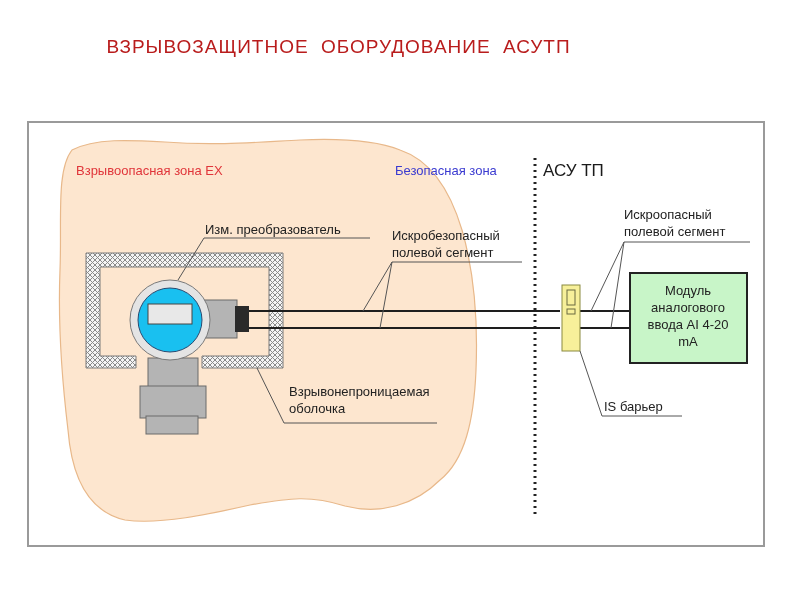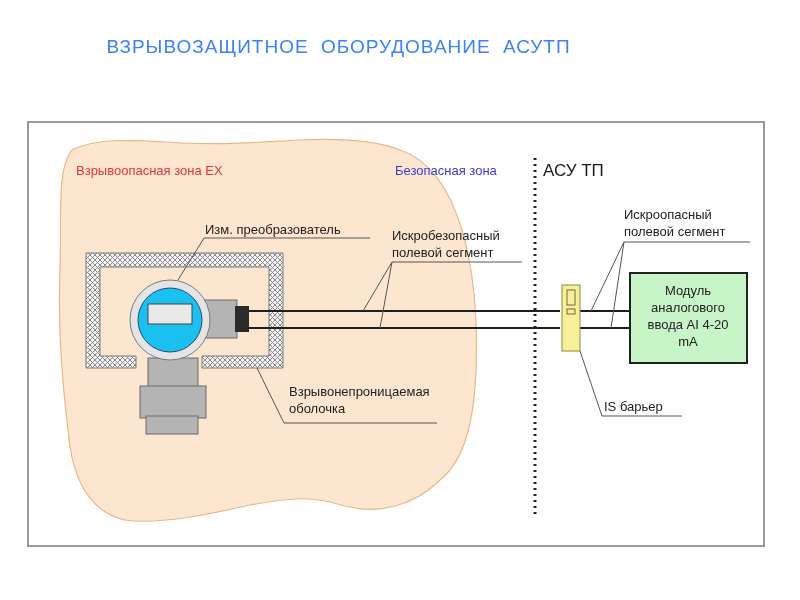--- a/index.html
+++ b/index.html
@@ -1,19 +1,19 @@
 <!DOCTYPE html>
 <html><head>
   <meta charset="utf-8">
   <style>
     html, body { margin: 0; padding: 0; background: #ffffff; }
     body { width: 800px; height: 600px; position: relative; overflow: hidden;
            font-family: "Liberation Sans", sans-serif; }
     .title { position: absolute; left: 0; top: 36px; width: 677px; text-align: center;
-             font-size: 19px; letter-spacing: 1px; color: #3b82f6; word-spacing: 6px; }
+             font-size: 19px; letter-spacing: 1px; color: #b91c1c; word-spacing: 6px; }
     svg { position: absolute; left: 0; top: 0; }
     svg text { font-family: "Liberation Sans", sans-serif; }
   </style>
 </head>
 <body>
 
 <div class="title">ВЗРЫВОЗАЩИТНОЕ  ОБОРУДОВАНИЕ  АСУТП</div>
 
 <svg width="800" height="600" viewBox="0 0 800 600">
   <defs>

